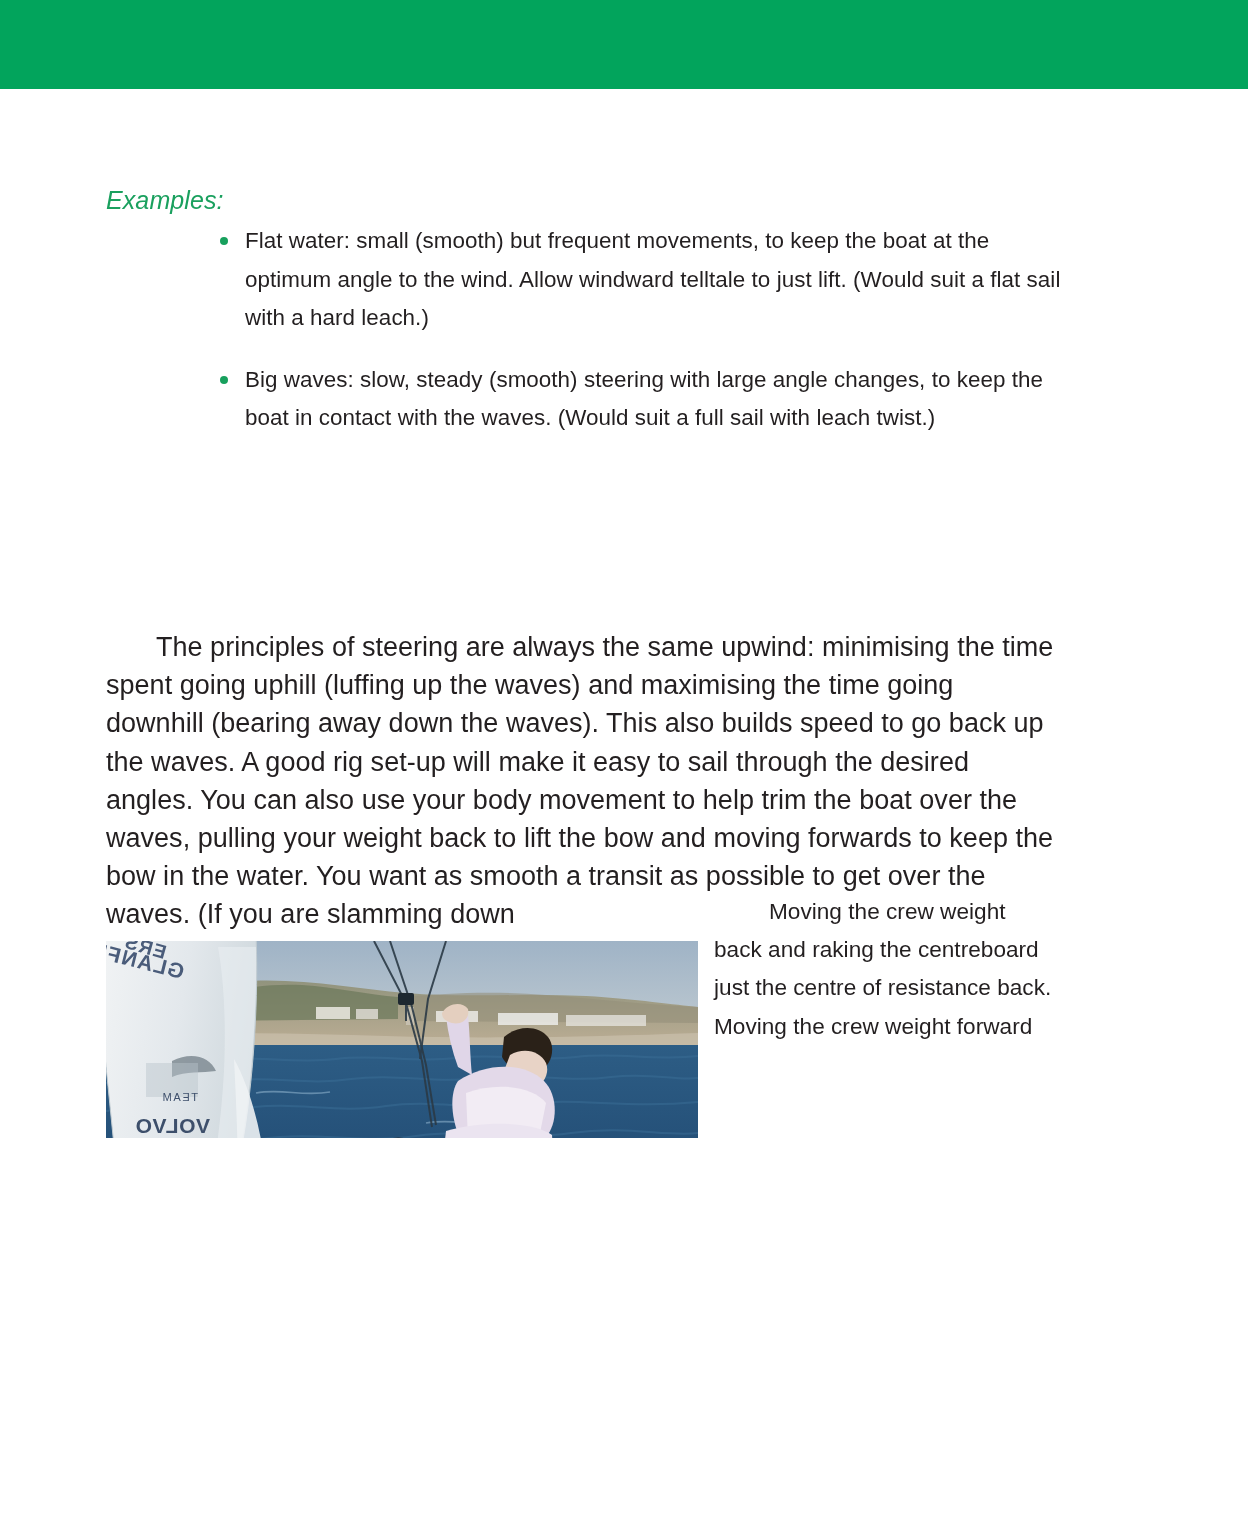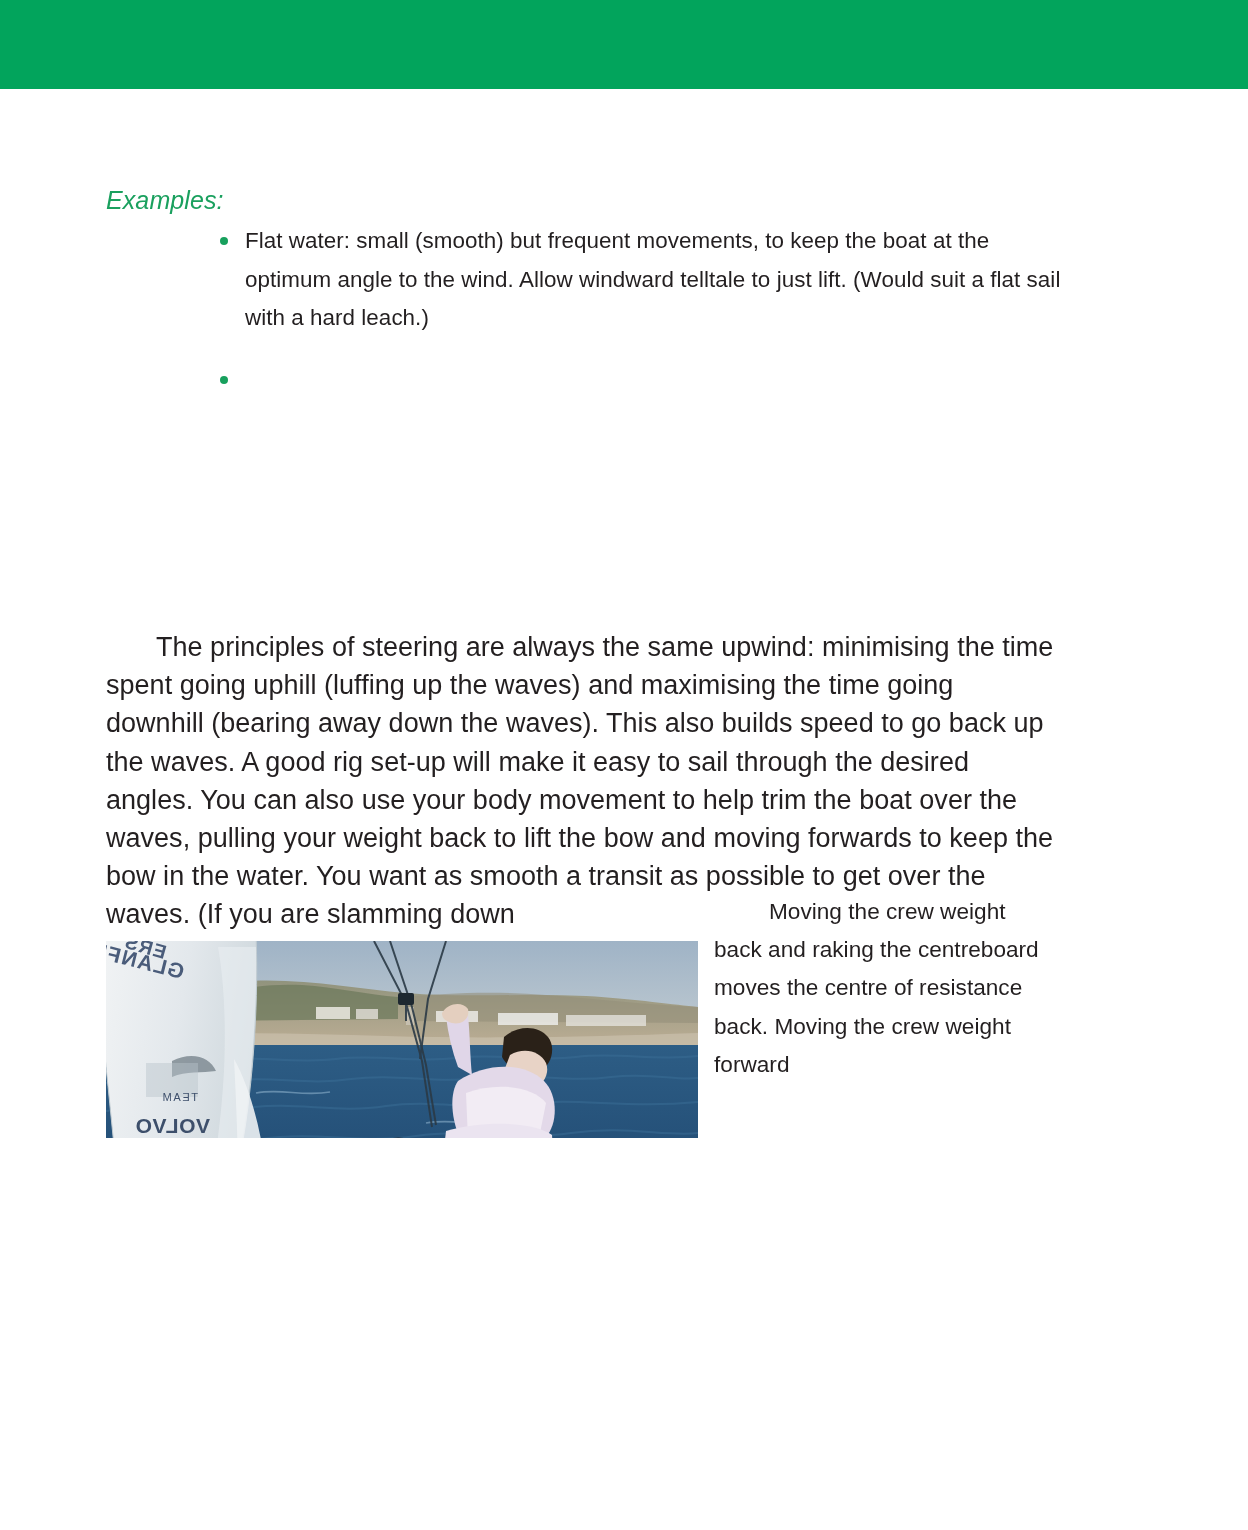--- a/index.html
+++ b/index.html
@@ -123,20 +123,21 @@
 
   <div class="examples-heading">Examples:</div>
 
   <div class="bullet-list">
     <div class="bullet-item">
       <span class="bullet-dot"></span>
       <span>Flat water: small (smooth) but frequent movements, to keep the boat at the optimum angle to the wind. Allow windward telltale to just lift. (Would suit a flat sail with a hard leach.)</span>
     </div>
     <div class="bullet-item">
       <span class="bullet-dot"></span>
+      <span>Big waves: slow, steady (smooth) steering with large angle changes, to keep the boat in contact with the waves. (Would suit a full sail with leach twist.)</span>
     </div>
   </div>
 
   <div class="body-top">The principles of steering are always the same upwind: minimising the time spent going uphill (luffing up the waves) and maximising the time going downhill (bearing away down the waves). This also builds speed to go back up the waves. A good rig set-up will make it easy to sail through the desired angles. You can also use your body movement to help trim the boat over the waves, pulling your weight back to lift the bow and moving forwards to keep the bow in the water. You want as smooth a transit as possible to get over the waves. (If you are slamming down</div>
 
   <div class="photo-wrap">
     <svg class="photo-svg" viewBox="0 0 592 394" preserveAspectRatio="none">
       <defs>
         <linearGradient id="skyGrad" x1="0" y1="0" x2="0" y2="1">
           <stop offset="0%" stop-color="#9fb3c6"></stop>
@@ -329,18 +330,18 @@
         <g stroke="#cfe0ec" stroke-width="2" fill="none" opacity="0.6">
           <path d="M60,348 C140,360 240,368 340,366"></path>
           <path d="M100,364 C180,374 270,380 360,376"></path>
           <path d="M440,344 C460,352 464,364 452,372"></path>
         </g>
       </g>
     </svg>
   </div>
 
   <div class="body-right">
-    <p class="indented">Moving the crew weight back and raking the centreboard moves the centre of resistance back. Moving the crew weight forward</p>
+    <p class="indented">Moving the crew weight back and raking the centreboard just the centre of resistance back. Moving the crew weight forward</p>
   </div>
 
   <div class="page-number">160</div>
 
 </div>
 
 </body></html>

